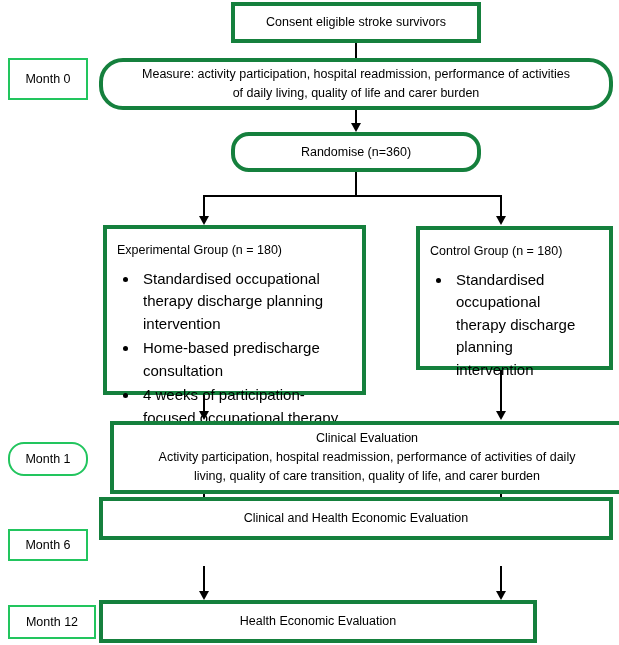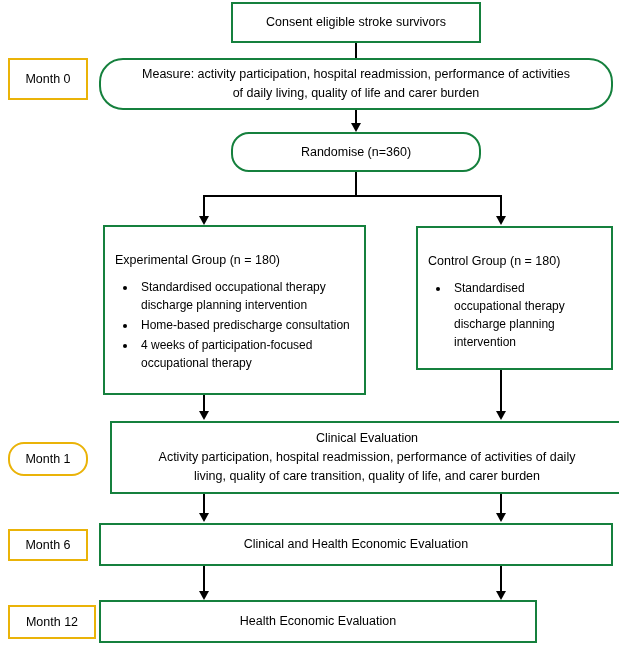--- a/index.html
+++ b/index.html
@@ -14,64 +14,64 @@
   #flowchart {
     position: relative;
     width: 619px;
     height: 645px;
     background: #ffffff;
     overflow: hidden;
   }
   .box {
     position: absolute;
     box-sizing: border-box;
-    border: 2px solid #15803d;
+    border: 4px solid #15803d;
     background: #ffffff;
     display: flex;
     flex-direction: column;
     justify-content: center;
     align-items: center;
     text-align: center;
     font-size: 12.5px;
     line-height: 1.45;
     color: #000000;
     padding: 2px 6px;
     z-index: 2;
   }
   .box.left-align {
     align-items: flex-start;
     text-align: left;
     justify-content: flex-start;
   }
   .month-box {
     position: absolute;
     box-sizing: border-box;
-    border: 2px solid #eab308;
+    border: 2px solid #22c55e;
     background: #ffffff;
     display: flex;
     align-items: center;
     justify-content: center;
     font-size: 12.5px;
     color: #000000;
     z-index: 2;
   }
   .box-line {
     font-size: 12.5px;
     line-height: 1.5;
     display: block;
   }
   .group-heading {
     font-size: 12.5px;
     line-height: 1.5;
-    margin: 22px 0 8px 4px;
+    margin: 10px 0 8px 4px;
   }
   ul.bullets {
     margin: 0;
     padding-left: 26px;
-    font-size: 12px;
+    font-size: 15px;
     line-height: 1.5;
     list-style-type: disc;
   }
   ul.bullets li {
     margin-bottom: 2px;
     padding-left: 4px;
   }
   ul.bullets.wide li { max-width: 235px; }
   ul.bullets.narrow li { max-width: 125px; }
 
@@ -169,21 +169,21 @@
     <span class="box-line">Clinical Evaluation</span>
     <span class="box-line">Activity participation, hospital readmission, performance of activities of daily</span>
     <span class="box-line">living, quality of care transition, quality of life, and carer burden</span>
   </div>
 
   <div class="vline" style="left:203px; top:494px; height:20px;"></div>
   <div class="arrowhead" style="left:199px; top:513px;"></div>
   <div class="vline" style="left:500px; top:494px; height:20px;"></div>
   <div class="arrowhead" style="left:496px; top:513px;"></div>
 
-  <div class="box" style="left:99px; top:523px; width:514px; height:43px;">
+  <div class="box" style="left:99px; top:497px; width:514px; height:43px;">
     <span class="box-line">Clinical and Health Economic Evaluation</span>
   </div>
 
   <div class="vline" style="left:203px; top:566px; height:26px;"></div>
   <div class="arrowhead" style="left:199px; top:591px;"></div>
   <div class="vline" style="left:500px; top:566px; height:26px;"></div>
   <div class="arrowhead" style="left:496px; top:591px;"></div>
 
   <div class="box" style="left:99px; top:600px; width:438px; height:43px;">
     <span class="box-line">Health Economic Evaluation</span>

